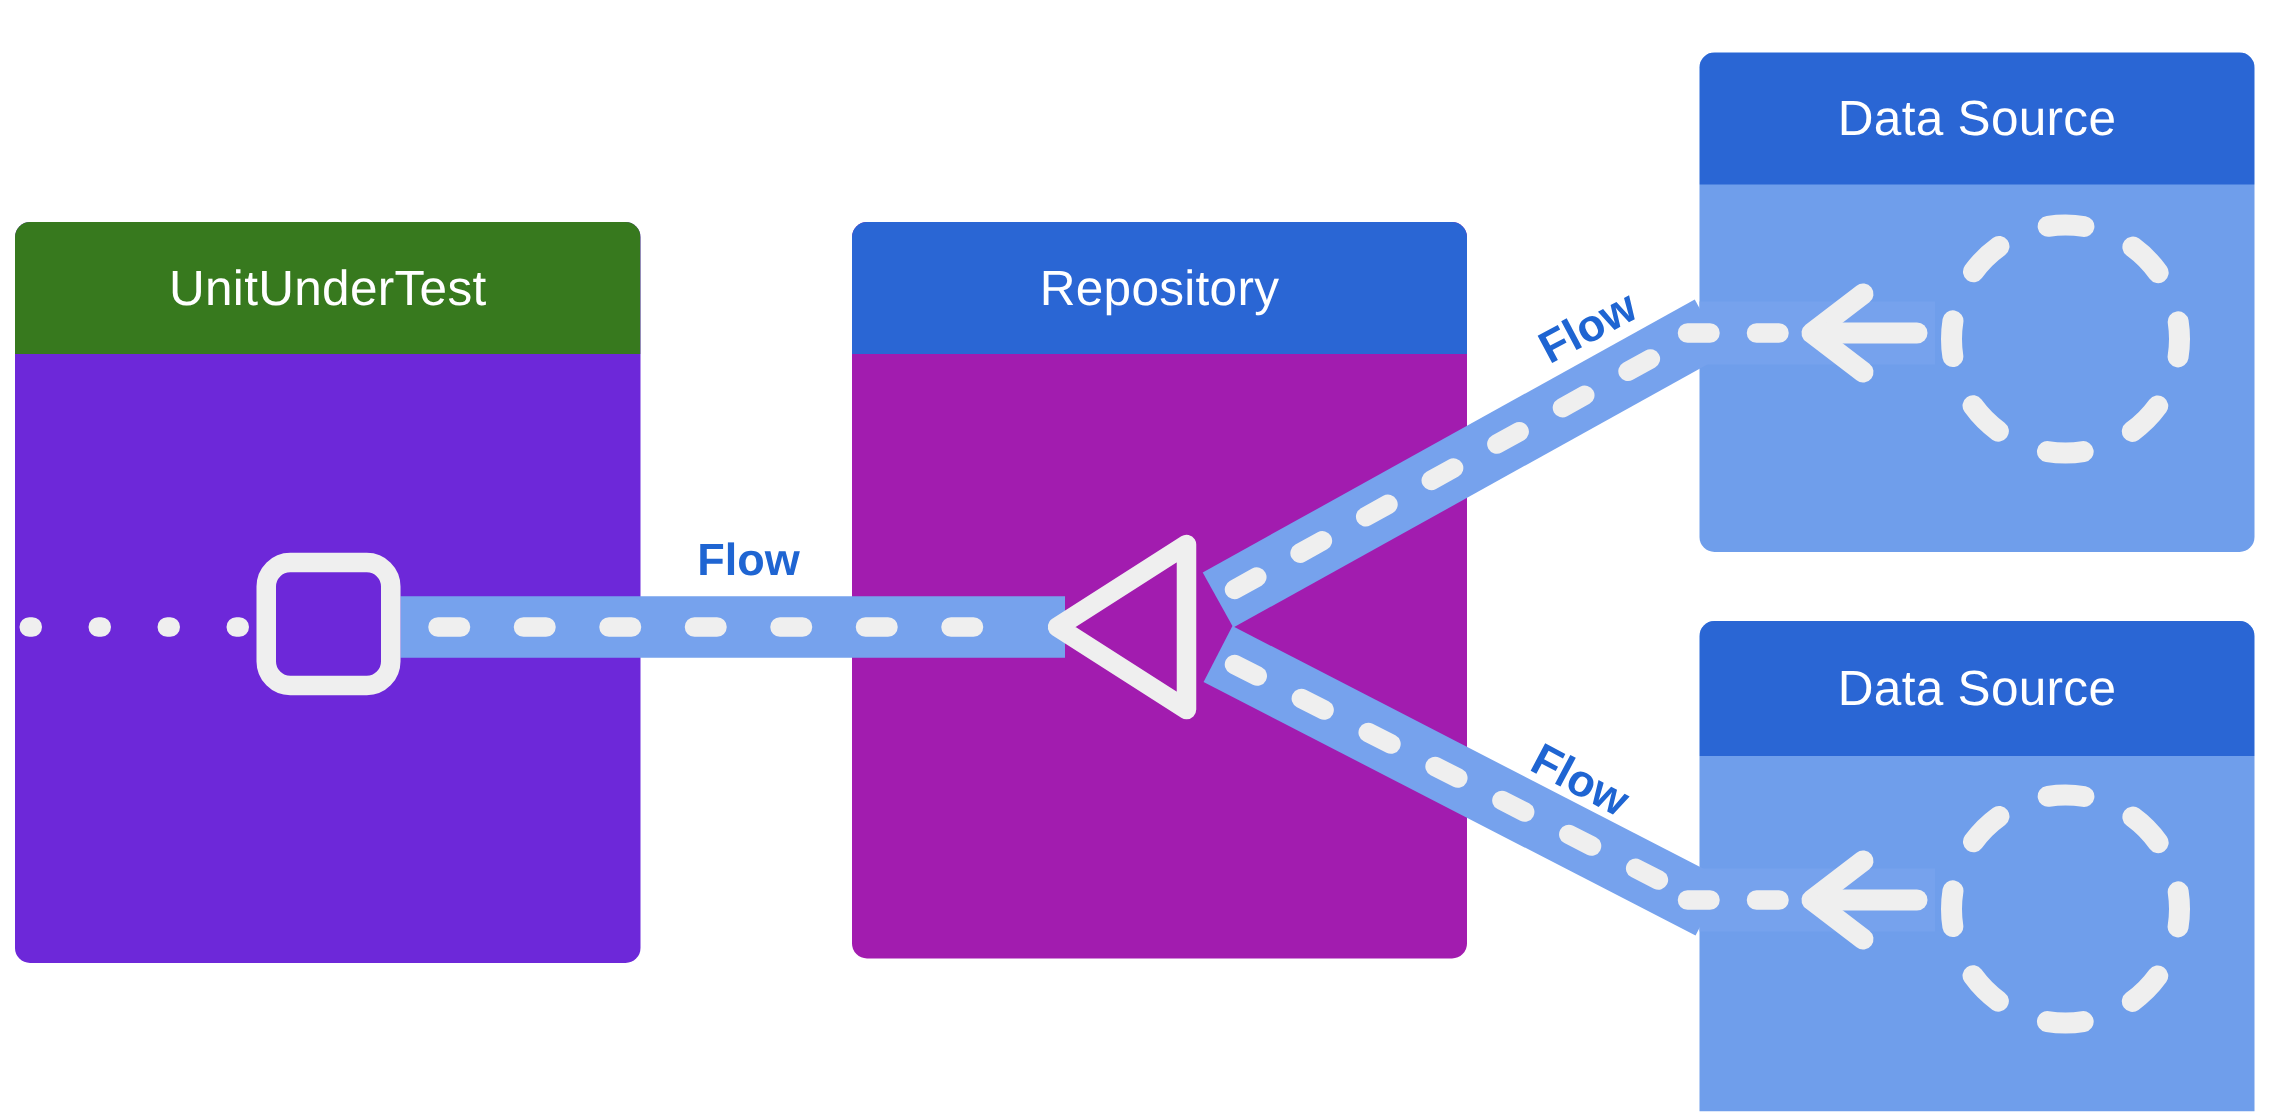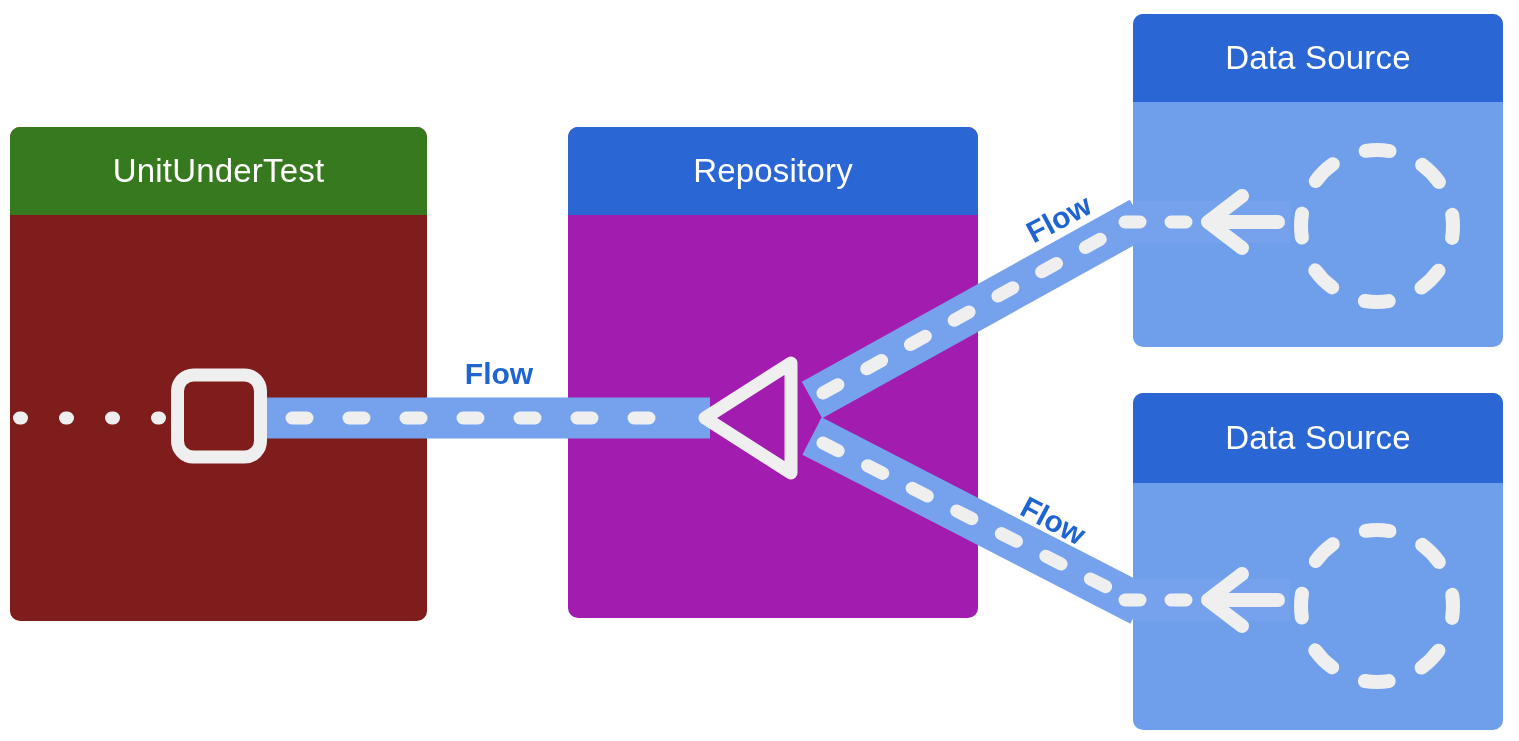--- a/index.html
+++ b/index.html
@@ -9,33 +9,34 @@
     height: 741px;
     background: #ffffff;
     font-family: "Liberation Sans", sans-serif;
     overflow: hidden;
   }
   .box {
     position: absolute;
     border-radius: 10px;
     overflow: hidden;
     z-index: 1;
+    margin-top: 21px;
   }
   .box-header {
     width: 100%;
     display: flex;
     align-items: center;
     justify-content: center;
     color: #ffffff;
     font-size: 33px;
     letter-spacing: 0.2px;
   }
   .box-body { width: 100%; }
 
-  #unit-under-test { left: 10px; top: 127px; width: 417px; height: 494px; background: #7f1d1d; }
+  #unit-under-test { left: 10px; top: 127px; width: 417px; height: 494px; background: #6d28d9; }
   #unit-under-test .box-header { height: 88px; background: #37791E; }
 
   #repository { left: 568px; top: 127px; width: 410px; height: 491px; background: #a21caf; }
   #repository .box-header { height: 88px; background: #2A66D4; }
 
   #data-source-top { left: 1133px; top: 14px; width: 370px; height: 333px; background: #6F9EEB; }
   #data-source-top .box-header { height: 88px; background: #2A66D4; }
 
   #data-source-bottom { left: 1133px; top: 393px; width: 370px; height: 337px; background: #6F9EEB; }
   #data-source-bottom .box-header { height: 90px; background: #2A66D4; }

